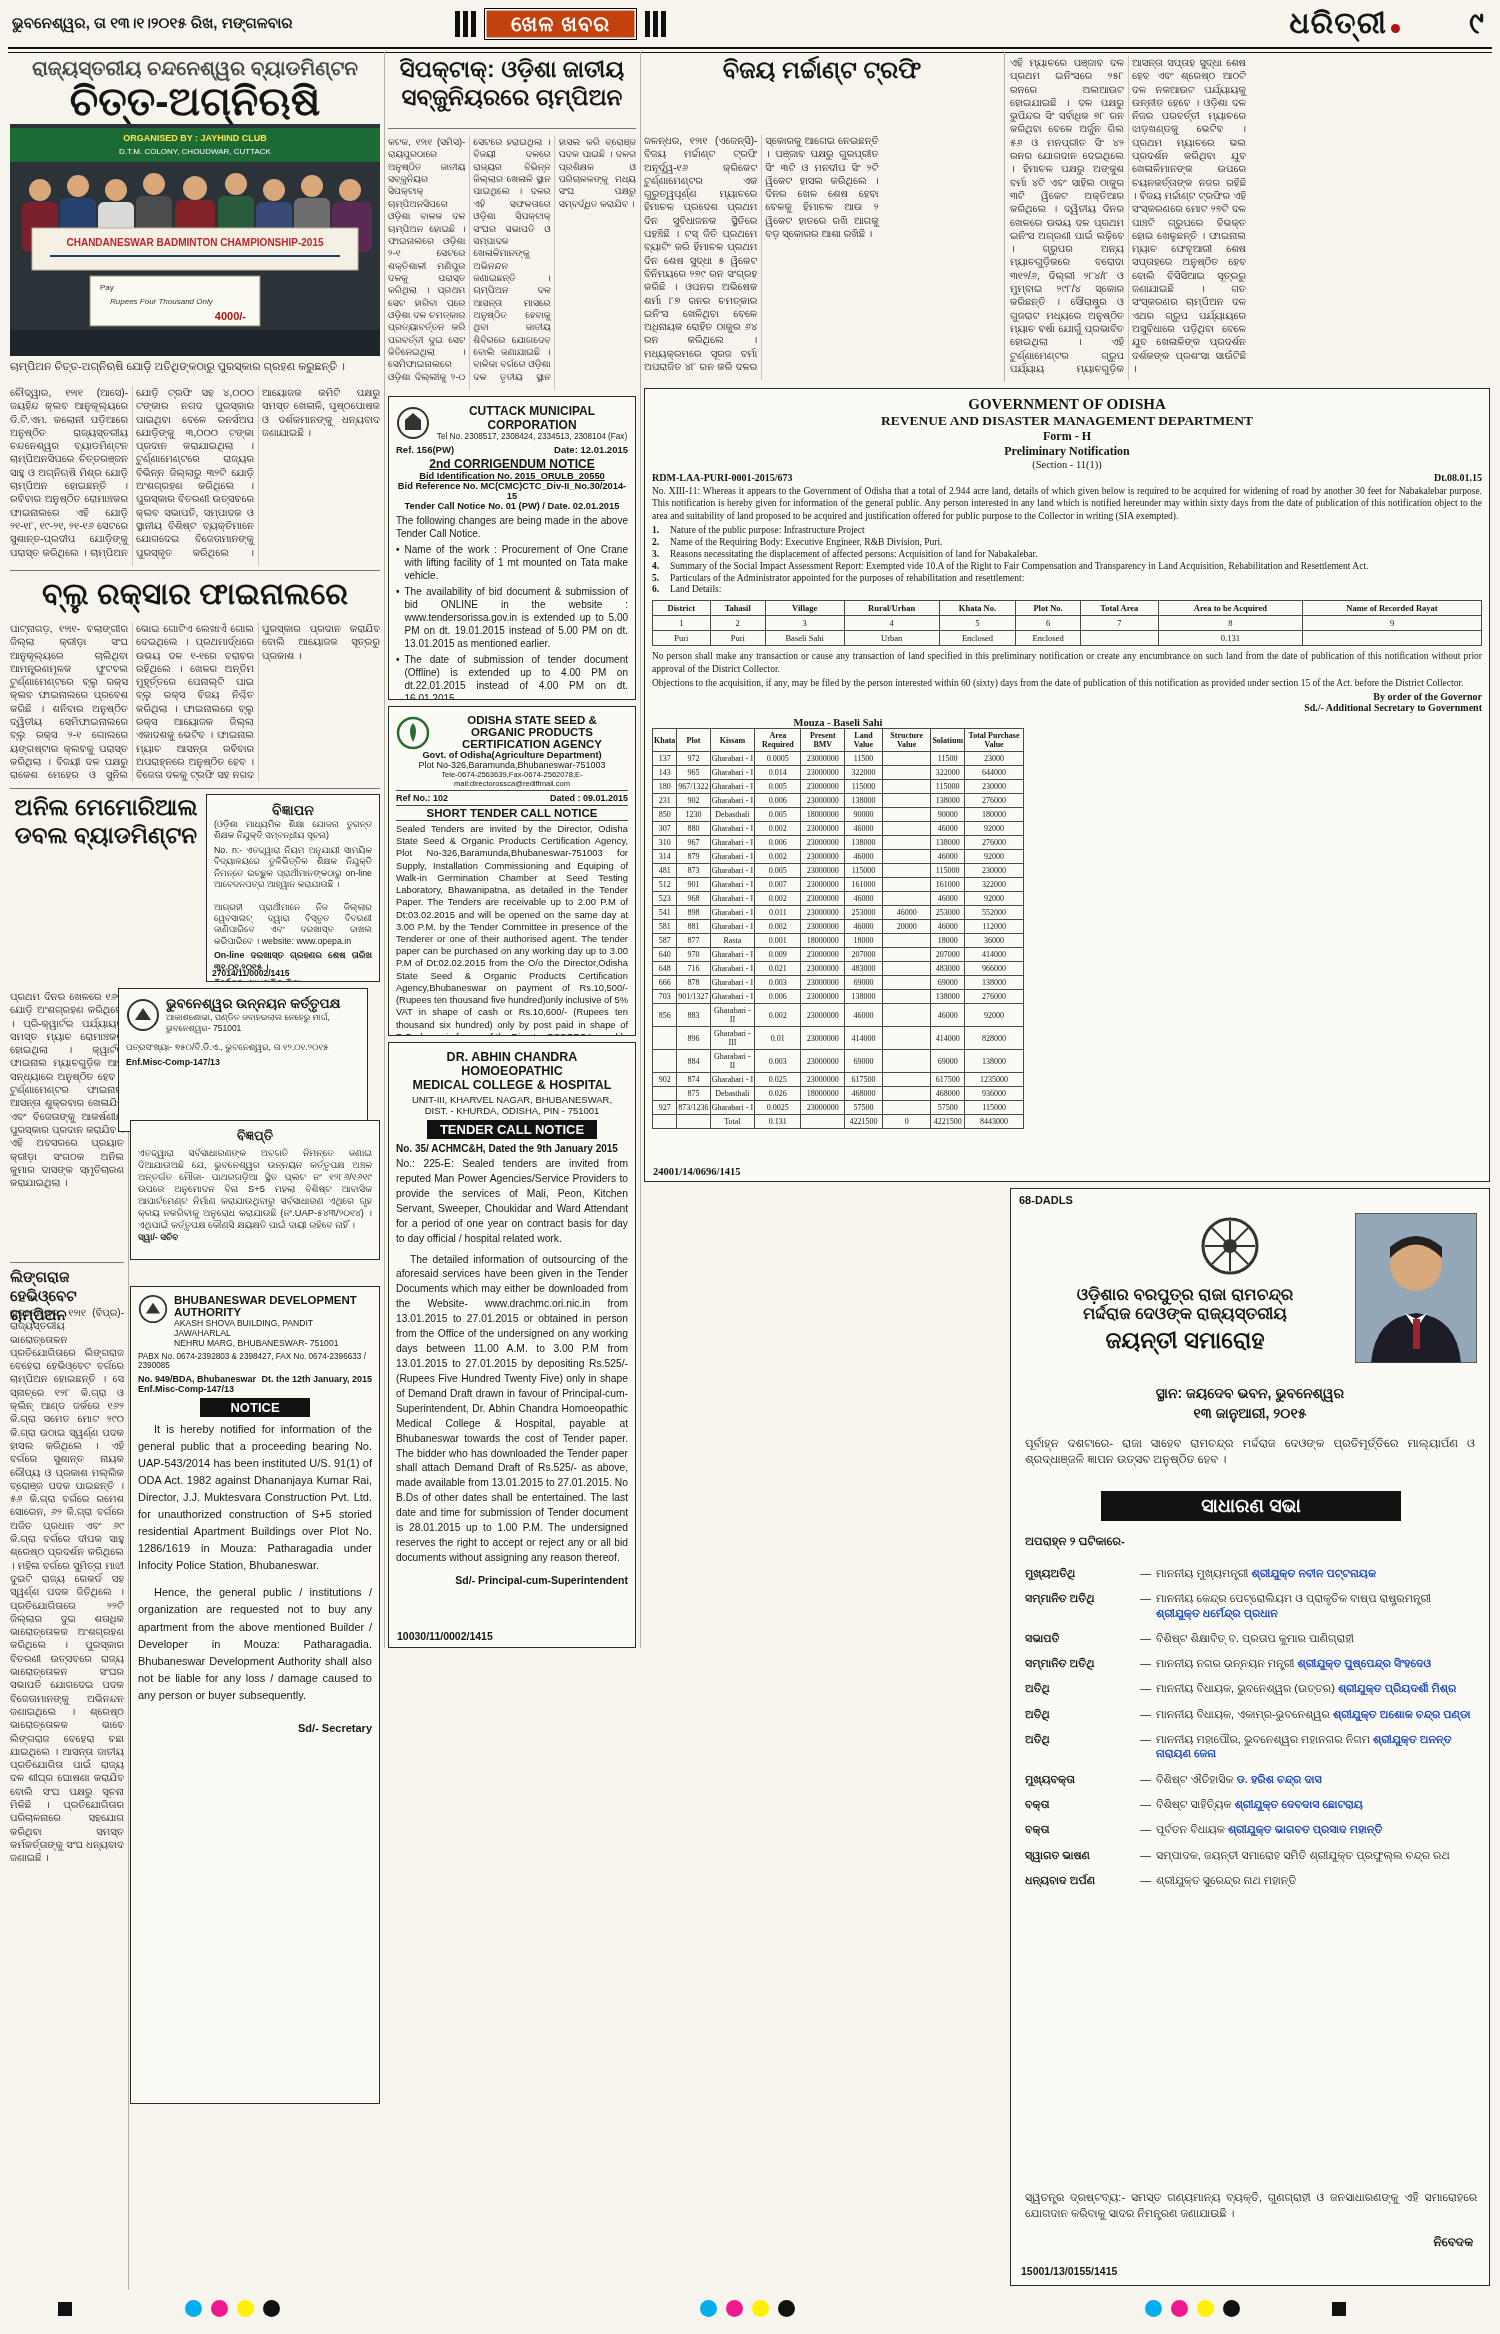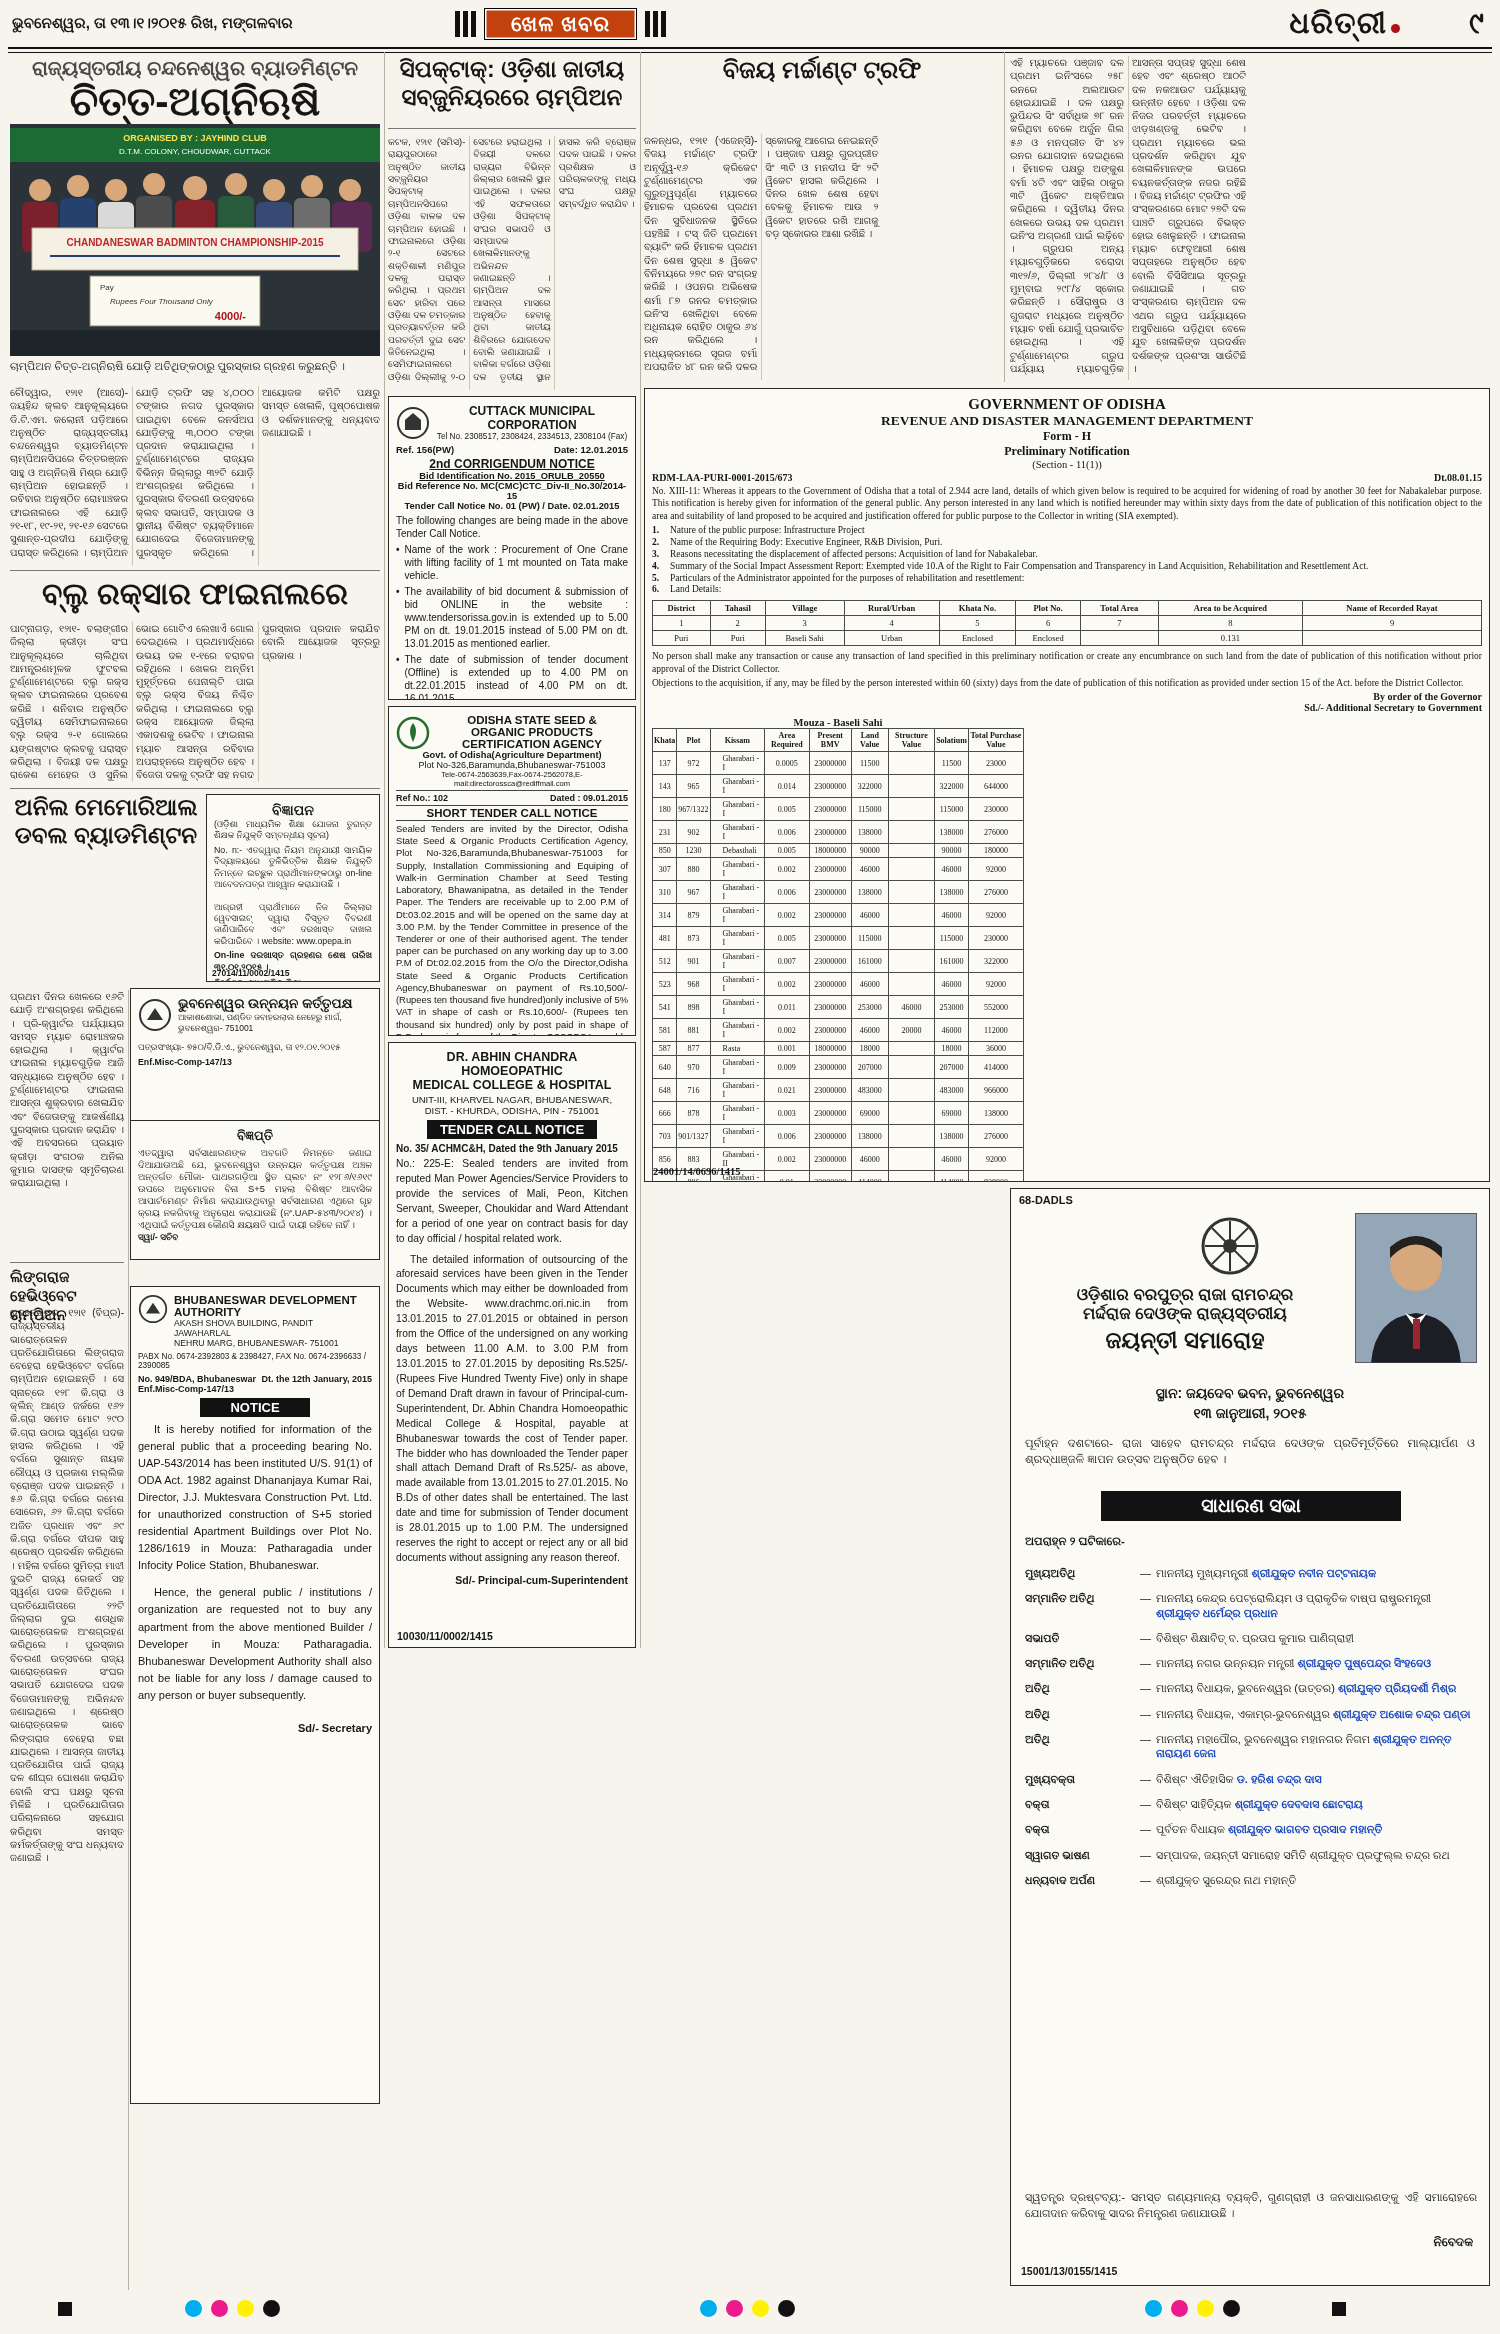--- a/index.html
+++ b/index.html
@@ -38,21 +38,21 @@
   .nt{font-size:10px;line-height:1.3;text-align:justify}
   .serif{font-family:"Liberation Serif","DejaVu Serif",serif}
   .refrow{display:flex;justify-content:space-between;font-weight:bold}
   .banner{color:#fff;background:#121212;text-align:center;font-weight:bold;padding:2px 0;margin:4px auto}
   .bullet{display:flex;gap:5px;margin-top:3px}
   .bullet .bch{flex:none;font-weight:bold}
   .gov-li{display:flex;gap:4px;font-size:9.5px;line-height:1.25;text-align:justify}
   .gov-li .li-no{flex:none;width:14px;font-weight:bold}
   .t1 th,.t1 td{font-size:8.5px;padding:2px 1px}
   .t2 th,.t2 td{font-size:8px;padding:2px 1px}
-  .t2 td:nth-child(3){text-align:left;padding-left:12px}
+  .t2 td:nth-child(3){text-align:center;padding-left:1px}
   .sabha-row{display:flex;gap:5px;font-size:11px;line-height:1.3;margin:11px 0}
   .s-role{flex:none;width:110px;font-weight:bold}
   .s-dash{flex:none}
   .s-name{flex:1}
   .blue{color:#1947c0;font-weight:bold}
   .code{font-size:10.5px;font-weight:bold}
   .dot{display:inline-block;width:17px;height:17px;border-radius:50%;margin-right:9px}
   .regsq{position:absolute;width:14px;height:14px;background:#111}
   .adtiny{font-size:8.8px;line-height:1.3;text-align:justify}
   .logo{flex:none}
@@ -152,21 +152,21 @@
     <div class="ctr b" style="font-size:14px">ବିଜ୍ଞାପନ</div>
     <div class="adtiny ctr">(ଓଡ଼ିଶା ମାଧ୍ୟମିକ ଶିକ୍ଷା ଯୋଜନା ତୁରନ୍ତ ଶିକ୍ଷକ ନିଯୁକ୍ତି ସମ୍ବନ୍ଧୀୟ ସୂଚନା)</div>
     <div class="adtiny" style="margin-top:3px">No. n:- ଏତଦ୍ଦ୍ୱାରା ନିୟମ ଅନୁଯାୟୀ ସାମୟିକ ବିଦ୍ୟାଳୟରେ ତୁଳିଭିତ୍ତିକ ଶିକ୍ଷକ ନିଯୁକ୍ତି ନିମନ୍ତେ ଇଚ୍ଛୁକ ପ୍ରାର୍ଥୀମାନଙ୍କଠାରୁ on-line ଆବେଦନପତ୍ର ଆହ୍ୱାନ କରାଯାଉଛି ।</div>
     <div class="adtiny" style="margin-top:11px">ଆଗ୍ରହୀ ପ୍ରାର୍ଥୀମାନେ ନିଜ ଜିଲ୍ଲାର ୱେବସାଇଟ୍ ଦ୍ୱାରା ବିସ୍ତୃତ ବିବରଣୀ ଜାଣିପାରିବେ ଏବଂ ଦରଖାସ୍ତ ଦାଖଲ କରିପାରିବେ । website: www.opepa.in</div>
     <div class="adtiny b" style="margin-top:3px">On-line ଦରଖାସ୍ତ ଗ୍ରହଣର ଶେଷ ତାରିଖ ୩୧.୦୧.୨୦୧୫ ।</div>
     <div class="adtiny rt b" style="margin-top:5px">ନିର୍ଦ୍ଦେଶକ, ମାଧ୍ୟମିକ ଶିକ୍ଷା,</div>
     <div class="adtiny rt b">ଓଡ଼ିଶା, ଭୁବନେଶ୍ୱର</div>
     <div class="code" style="position:absolute;left:5px;bottom:3px;font-size:8.5px">27014/11/0002/1415</div>
   </div>
 
-  <div class="box" style="left:130px;top:988px;width:250px;height:144px">
+  <div class="box" style="left:118px;top:988px;width:250px;height:144px">
     <div style="display:flex;gap:6px;align-items:center">
       <svg class="logo" width="34" height="34" viewBox="0 0 34 34">
         <circle cx="17" cy="17" r="15" fill="none" stroke="#333" stroke-width="2"></circle>
         <path d="M9 22 L17 10 L25 22 Z" fill="#333"></path>
       </svg>
       <div>
         <div class="b" style="font-size:13.5px">ଭୁବନେଶ୍ୱର ଉନ୍ନୟନ କର୍ତ୍ତୃପକ୍ଷ</div>
         <div style="font-size:8.5px">ଆକାଶଶୋଭା, ପଣ୍ଡିତ ଜବାହରଲାଲ ନେହେରୁ ମାର୍ଗ, ଭୁବନେଶ୍ୱର- 751001</div>
       </div>
     </div>

